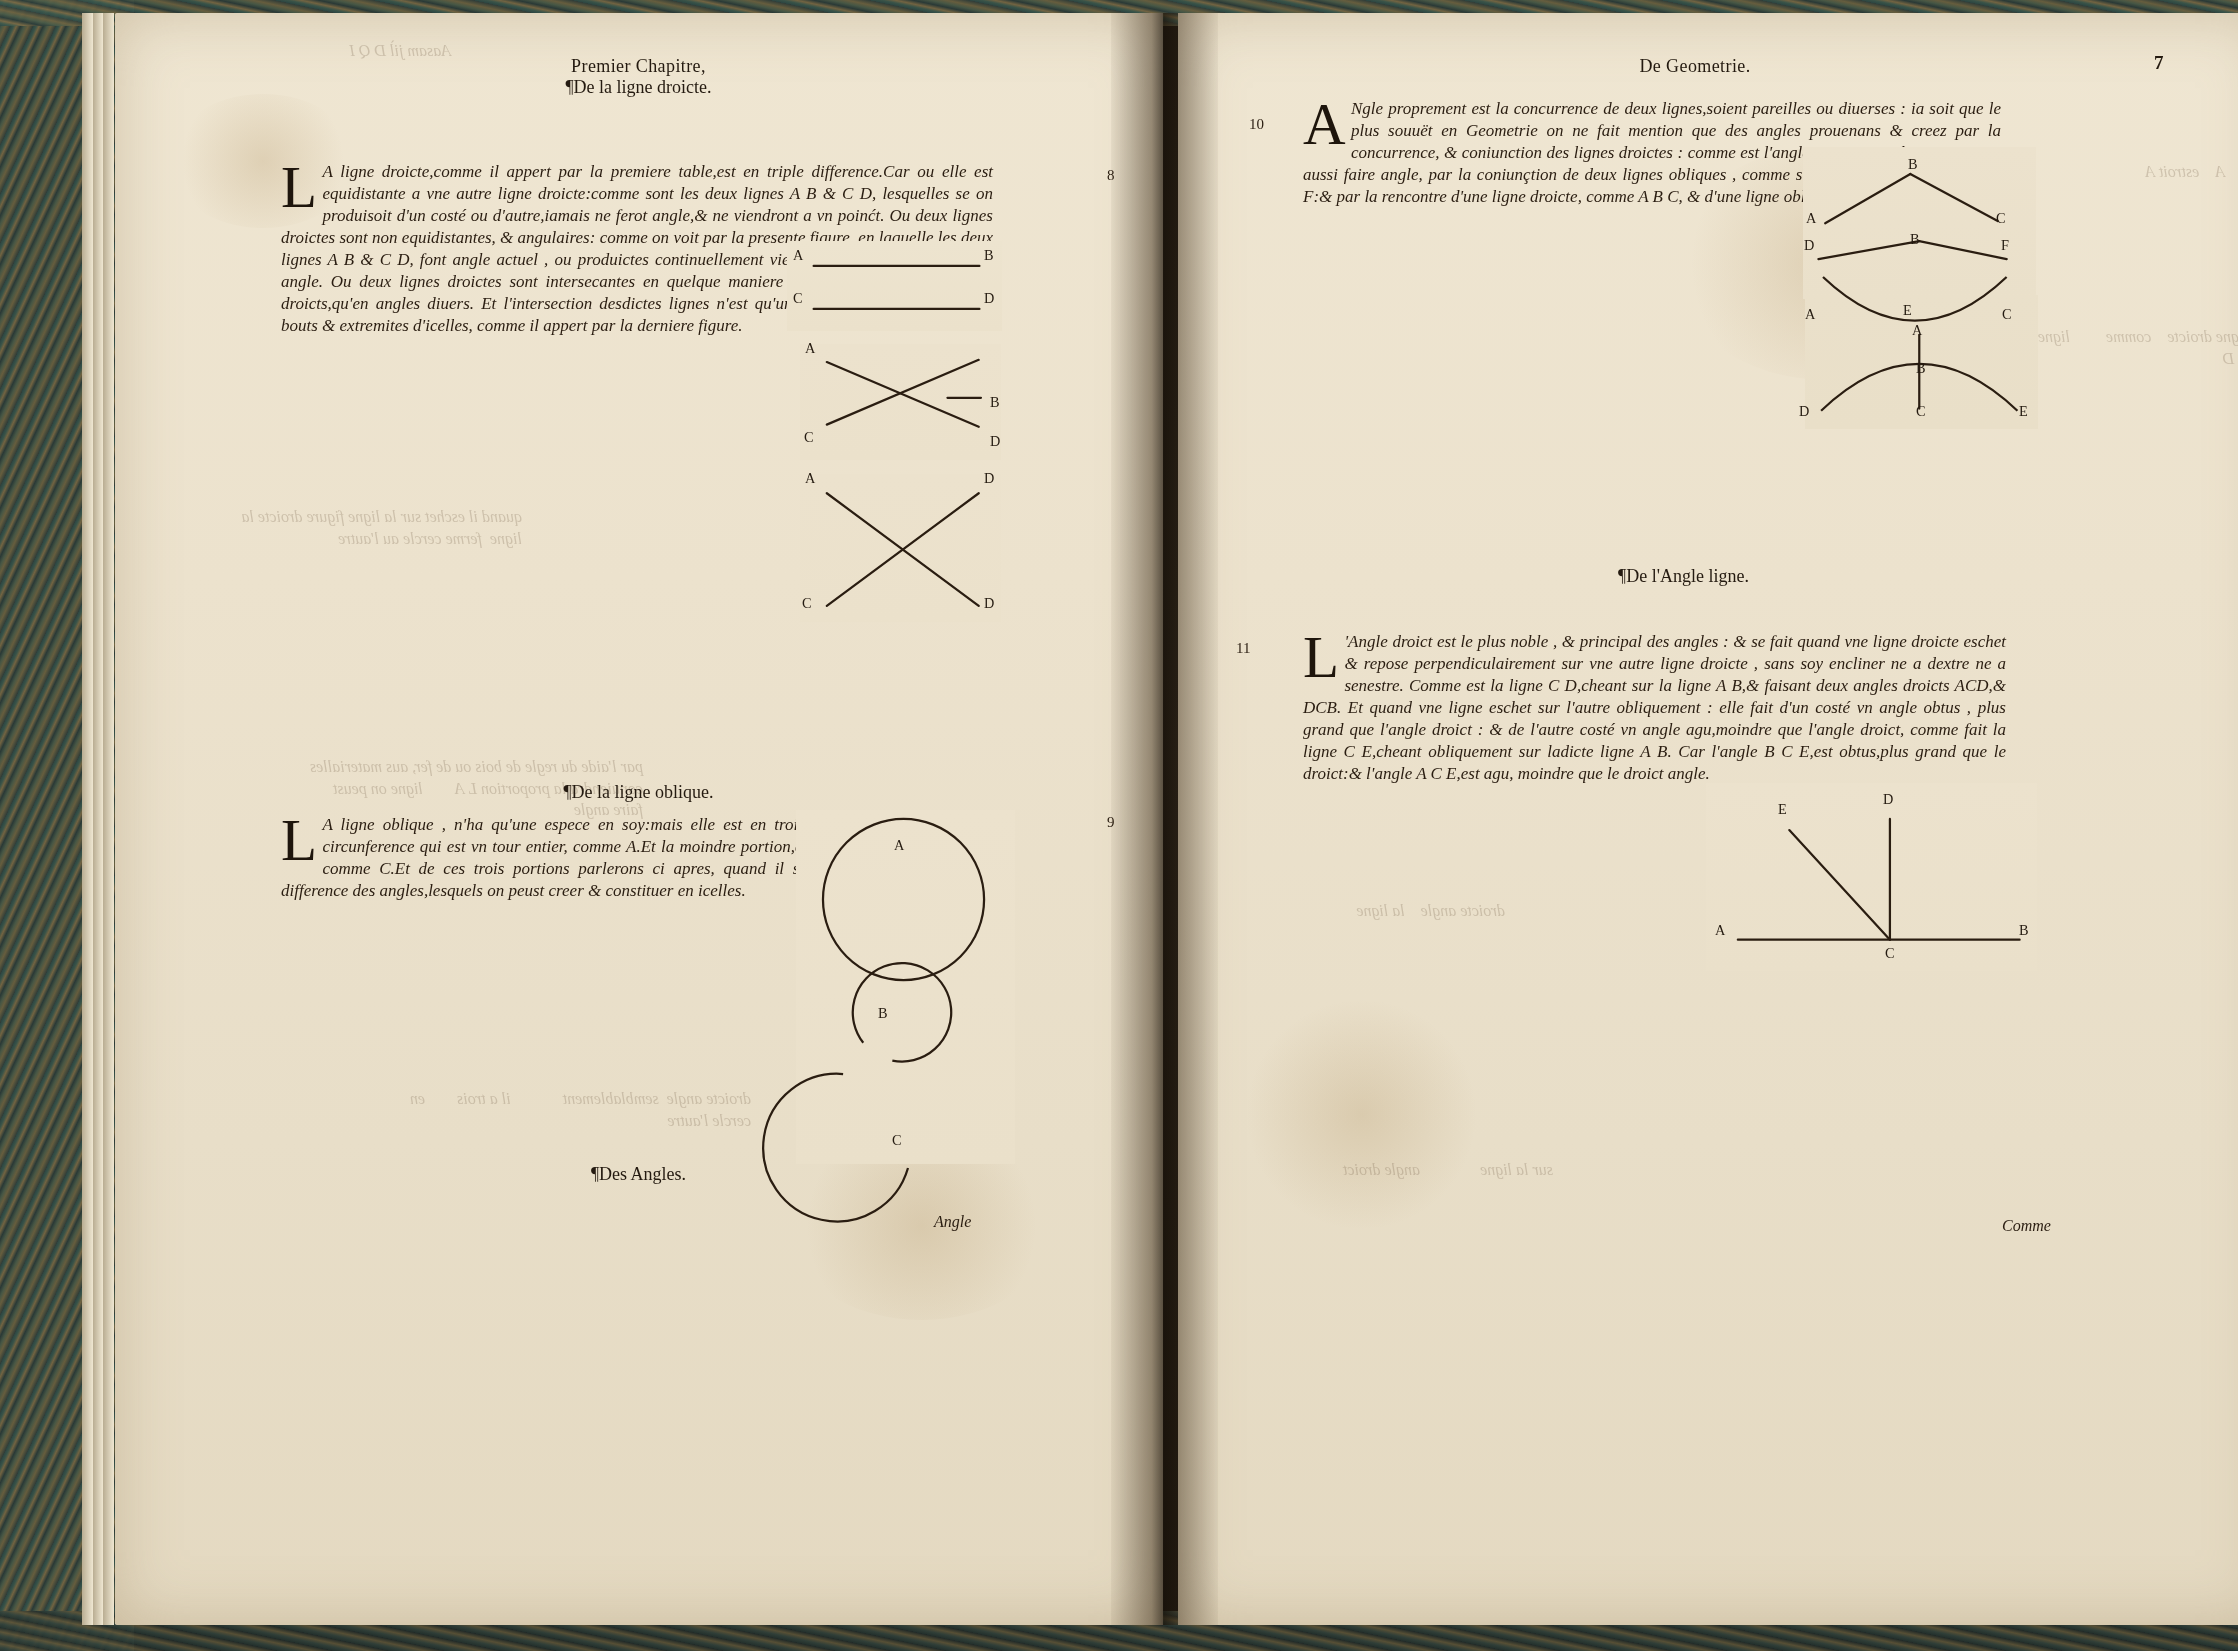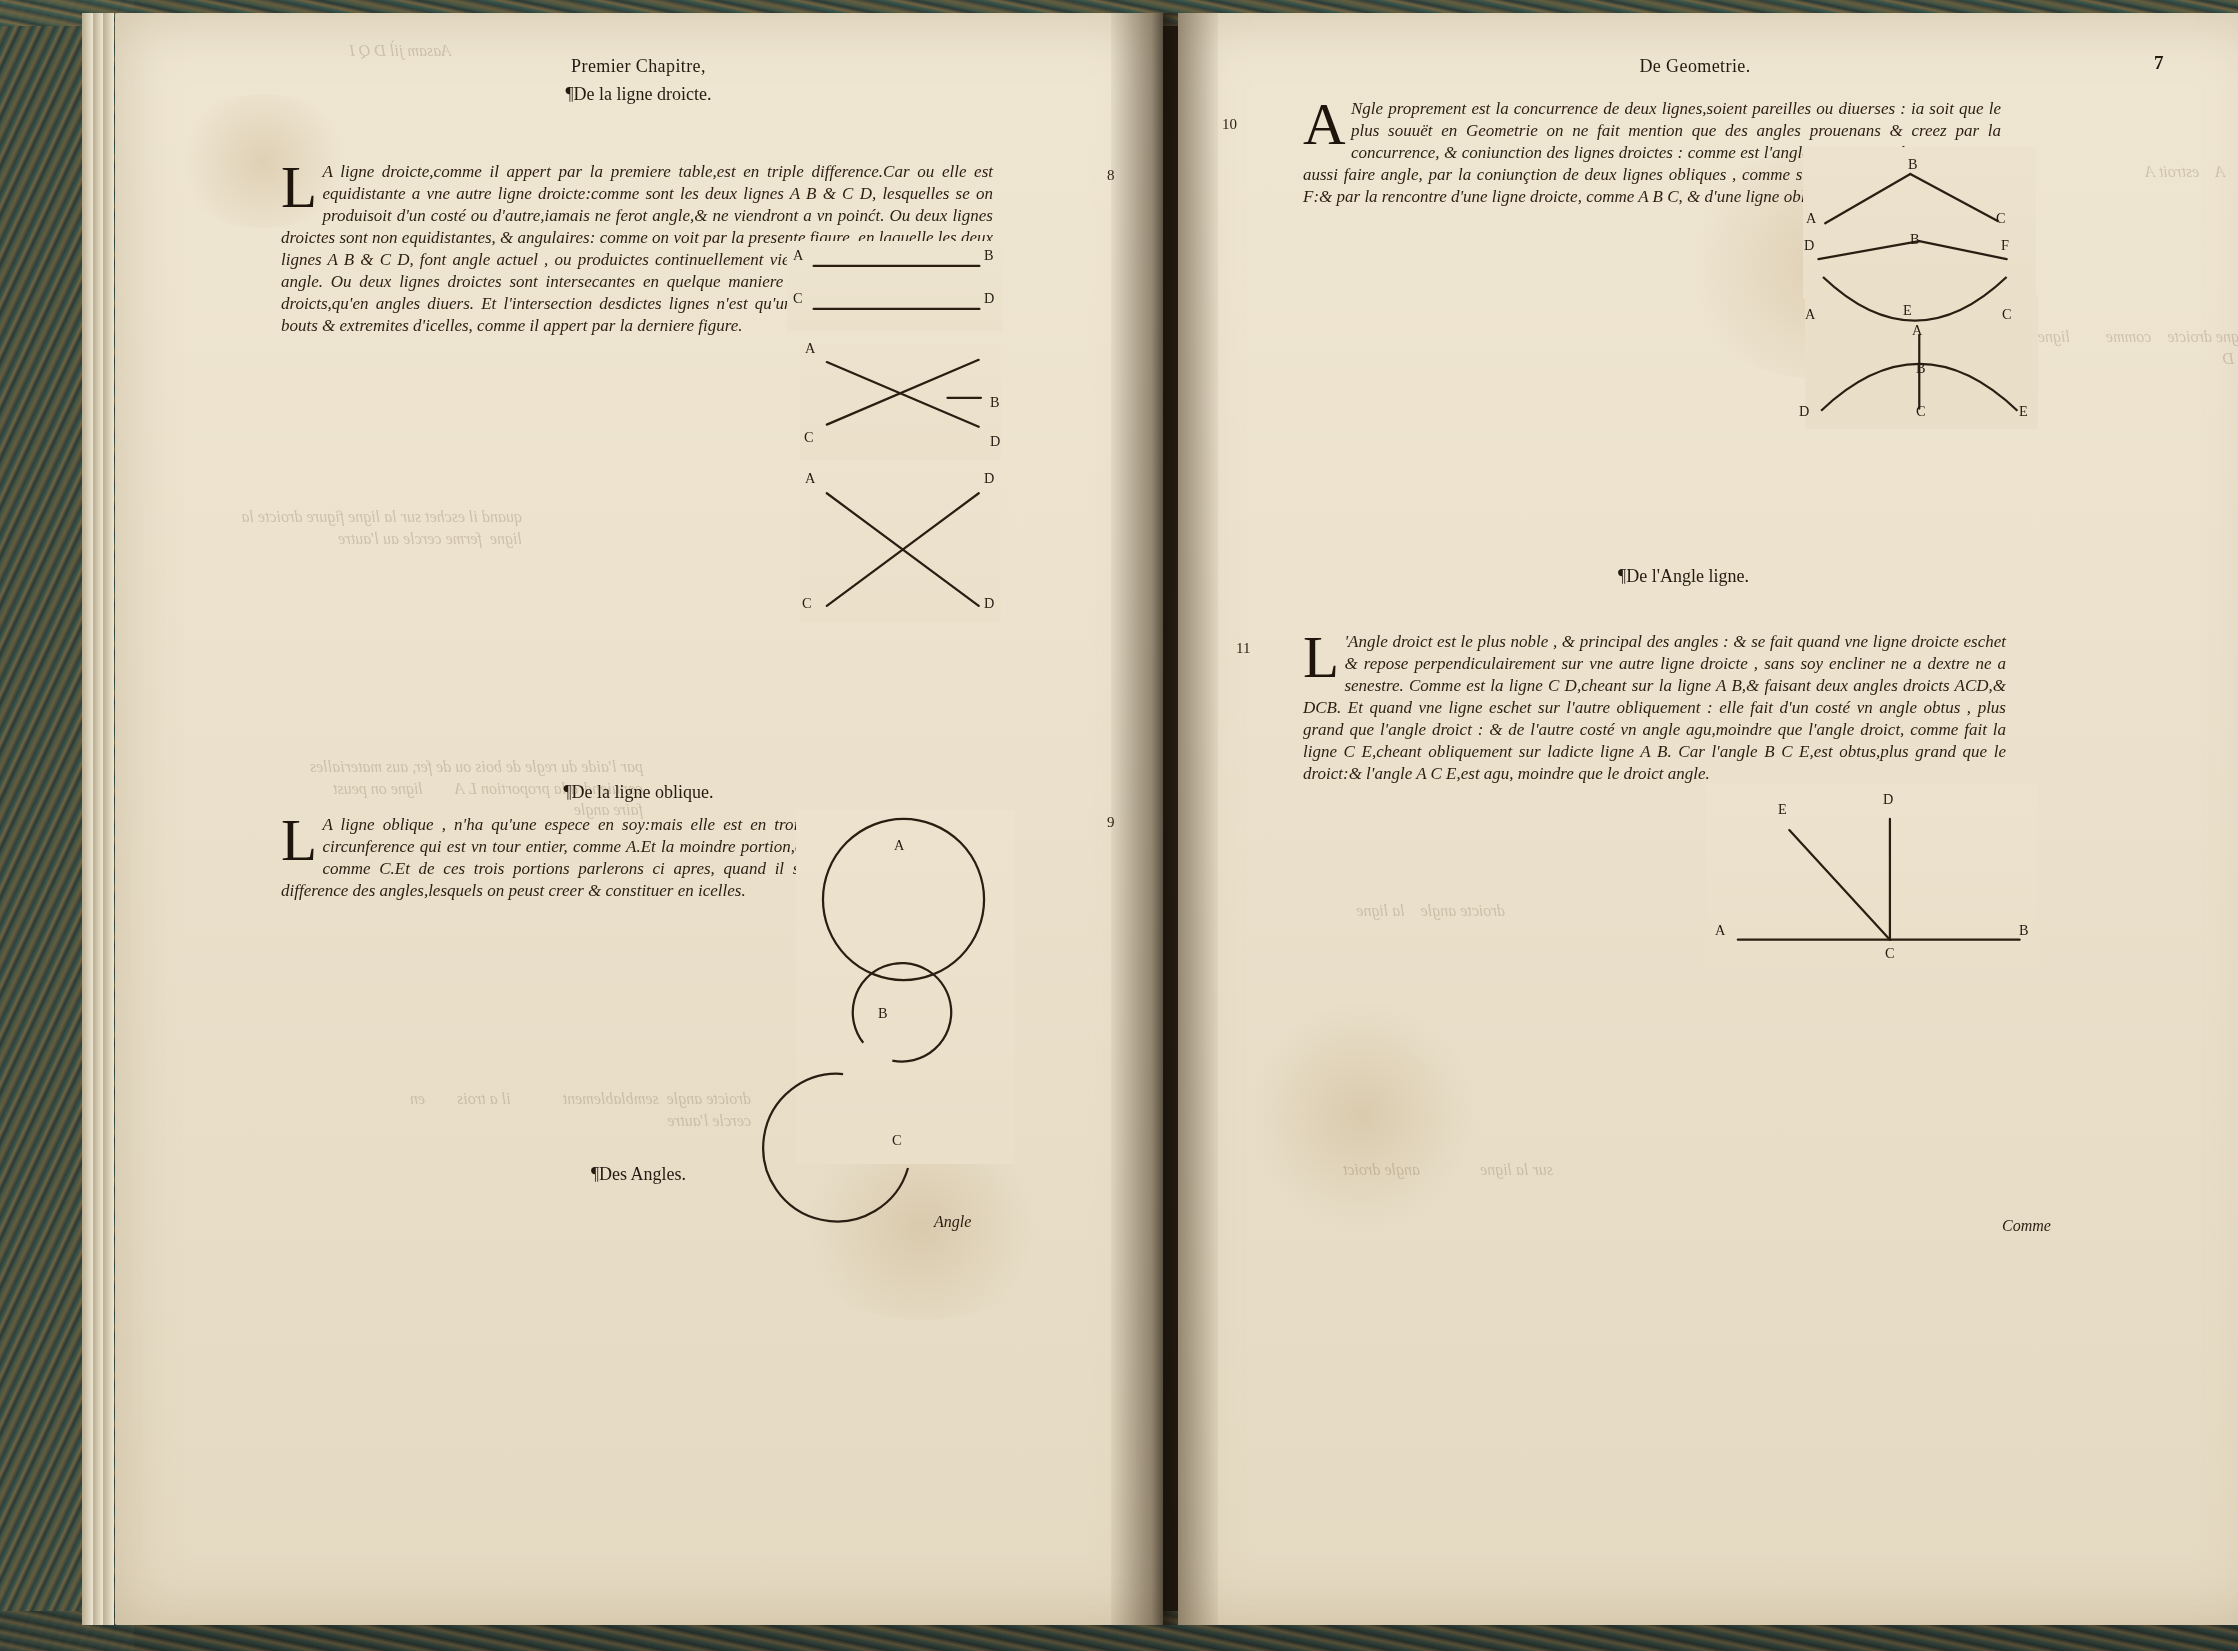--- a/index.html
+++ b/index.html
@@ -79,21 +79,21 @@
 
       <div class="foxing" style="left:54px;top:81px;width:188px;height:134px;"></div>
       <div class="foxing" style="left:672px;top:1119px;width:269px;height:188px;"></div>
 
       <div class="ghost" style="left:67px;top:27px;width:269px;">Aasam jil̀ D Q I</div>
       <div class="ghost" style="left:67px;top:493px;width:340px;">quand il eschet sur la ligne figure droicte la ligne&nbsp;&nbsp;ferme cercle au l'autre</div>
       <div class="ghost" style="left:188px;top:743px;width:340px;">par l'aide du regle de bois ou de fer, aus materialles conuiendra&nbsp;la proportion L A&nbsp;&nbsp;&nbsp;&nbsp;&nbsp;&nbsp;&nbsp;&nbsp;ligne on peust faire angle</div>
       <div class="ghost" style="left:269px;top:1075px;width:367px;">droicte&nbsp;angle&nbsp;&nbsp;semblablement&nbsp;&nbsp;&nbsp;&nbsp;&nbsp;&nbsp;&nbsp;&nbsp;&nbsp;&nbsp;&nbsp;&nbsp;&nbsp;il a trois&nbsp;&nbsp;&nbsp;&nbsp;&nbsp;&nbsp;&nbsp;&nbsp;en cercle l'autre</div>
 
       <div class="hdr col" style="left:143px;top:43px;width:761px;">Premier Chapitre,</div>
-      <div class="sechead col" style="left:143px;top:71px;width:761px;text-align:center;">¶De la ligne droicte.</div>
+      <div class="sechead col" style="left:143px;top:64px;width:761px;text-align:center;">¶De la ligne droicte.</div>
 
       <div class="marginnum" style="left:992px;top:154px;">8</div>
 
       <div class="body col" style="left:166px;top:148px;width:712px;text-align:justify;">
         <span class="dropcap">L</span>
         <span>A ligne droicte,comme il appert par la premiere table,est en triple difference.Car ou elle est equidistante a vne autre ligne droicte:comme sont les deux lignes A B &amp; C D, lesquelles se on produisoit d'un costé ou d'autre,iamais ne ferot angle,&amp; ne viendront a vn poinćt. Ou deux lignes droictes sont non equidistantes, &amp; angulaires: comme on voit par la presente figure, en laquelle les deux lignes A B &amp; C D, font angle actuel , ou produictes continuellement viendront se rencontrer &amp; creer angle. Ou deux lignes droictes sont intersecantes en quelque maniere que ce soit , tant en angles droicts,qu'en angles diuers. Et l'intersection desdictes lignes n'est qu'un seul poinct moien entre les bouts &amp; extremites d'icelles, comme il appert par la derniere figure.</span>
       </div>
 
       <div style="position:absolute;left:672px;top:228px;width:215px;height:90px;background:linear-gradient(180deg,#ede4cf,#ebe1cb);"></div>
       <div style="position:absolute;left:685px;top:331px;width:201px;height:116px;background:linear-gradient(180deg,#ece2cd,#ebe1cb);"></div>
@@ -158,21 +158,21 @@
       <div class="foxing" style="left:67px;top:985px;width:233px;height:233px;"></div>
 
       <div class="ghost" style="left:842px;top:148px;width:233px;">S&nbsp;&nbsp;&nbsp;&nbsp;&nbsp;A&nbsp;&nbsp;&nbsp;&nbsp;estroit&nbsp;A</div>
       <div class="ghost" style="left:837px;top:313px;width:233px;">ligne droicte&nbsp;&nbsp;&nbsp;&nbsp;comme&nbsp;&nbsp;&nbsp;&nbsp;&nbsp;&nbsp;&nbsp;&nbsp;&nbsp;ligne A B D</div>
       <div class="ghost" style="left:58px;top:887px;width:269px;">droicte angle&nbsp;&nbsp;&nbsp;&nbsp;la ligne</div>
       <div class="ghost" style="left:67px;top:1146px;width:340px;">&nbsp;&nbsp;&nbsp;&nbsp;&nbsp;&nbsp;&nbsp;&nbsp;sur la ligne&nbsp;&nbsp;&nbsp;&nbsp;&nbsp;&nbsp;&nbsp;&nbsp;&nbsp;&nbsp;&nbsp;&nbsp;&nbsp;&nbsp;&nbsp;angle droict</div>
 
       <div class="hdr col" style="left:125px;top:43px;width:784px;">De Geometrie.</div>
       <div class="pageno col" style="left:976px;top:39px;">7</div>
 
-      <div class="marginnum" style="left:44px;top:103px;">10</div>
+      <div class="marginnum" style="left:71px;top:103px;">10</div>
 
       <div class="body col" style="left:125px;top:85px;width:698px;text-align:justify;">
         <span class="dropcap">A</span>
         <span>Ngle proprement est la concurrence de deux lignes,soient pareilles ou diuerses : ia soit que le plus souuët en Geometrie on ne fait mention que des angles prouenans &amp; creez par la concurrence, &amp; coniunction des lignes droictes : comme est l'angle A B C. Nonobstant se peust aussi faire angle, par la coniunçtion de deux lignes obliques , comme sont les lignes A B C, &amp; D E F:&amp; par la rencontre d'une ligne droicte, comme A B C, &amp; d'une ligne oblique, comme D B E.</span>
       </div>
 
       <div style="position:absolute;left:625px;top:134px;width:233px;height:152px;background:linear-gradient(180deg,#ece2cd,#eae0ca);"></div>
       <div style="position:absolute;left:627px;top:282px;width:233px;height:134px;background:linear-gradient(180deg,#eae0ca,#e9dfc8);"></div>
 
       <svg style="position:absolute;left:627px;top:134px;" width="242" height="148" viewBox="0 0 540 330">

